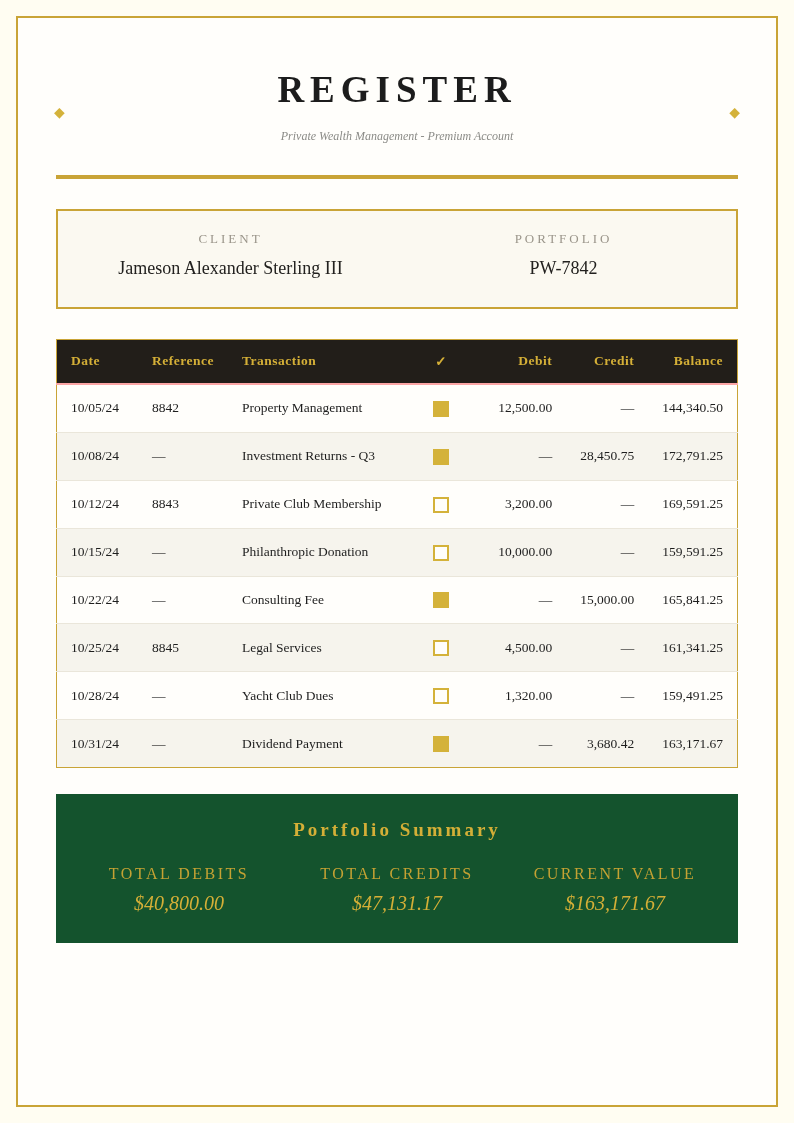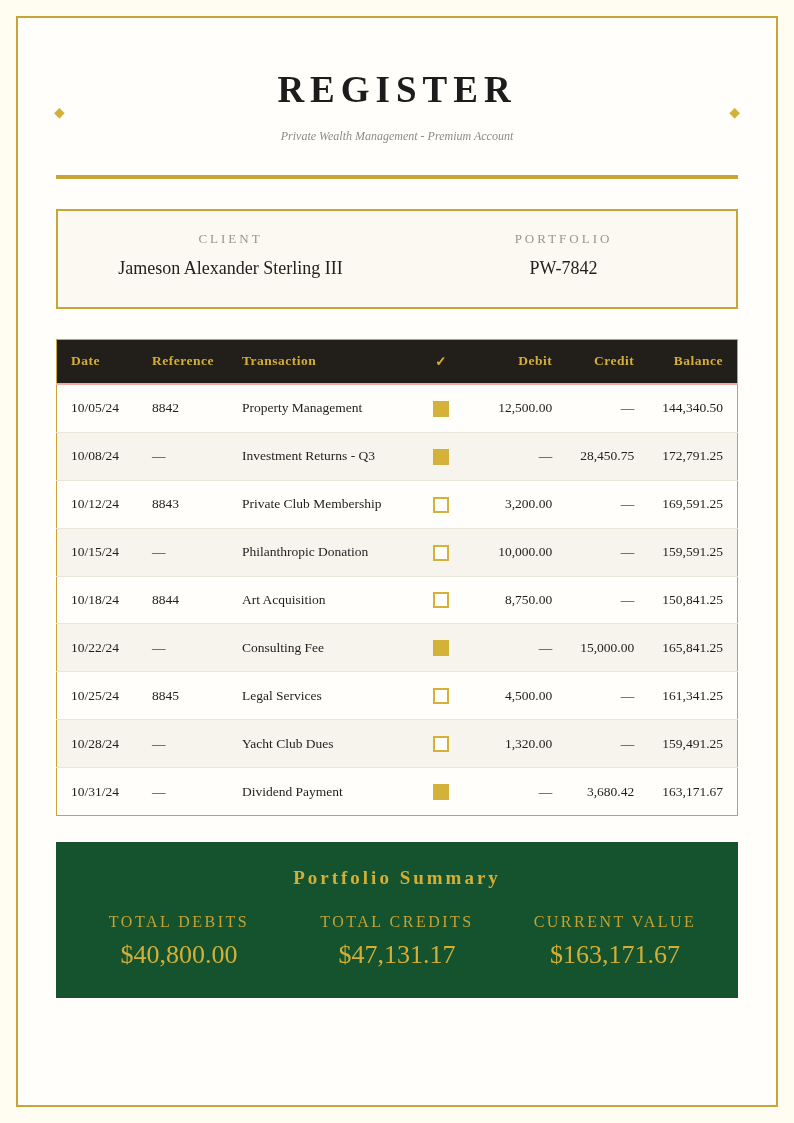--- a/index.html
+++ b/index.html
@@ -125,22 +125,23 @@
   }
   .summary-grid { display: flex; margin-top: 24px; }
   .summary-item { flex: 1; }
   .summary-label {
     font-size: 16px;
     letter-spacing: 2.5px;
     color: #c5a233;
   }
   .summary-value {
     margin-top: 9px;
-    font-size: 26px;
+    font-size: 20px;
     color: #d4af37;
+    font-style: italic;
   }
 </style>
 </head>
 <body>
 
 <div class="frame">
   <span class="diamond left">◆</span>
   <span class="diamond right">◆</span>
 
   <div class="content">
@@ -216,29 +217,20 @@
   <tr>
     <td class="al td-date">10/15/24</td>
     <td class="al td-ref dash">—</td>
     <td class="al td-txn">Philanthropic Donation</td>
     <td class="ac"><span class="checkbox empty"></span></td>
     <td class="ar td-debit">10,000.00</td>
     <td class="ar td-credit dash">—</td>
     <td class="ar td-balance">159,591.25</td>
   </tr>
 
-  <tr>
-    <td class="al td-date">10/18/24</td>
-    <td class="al td-ref">8844</td>
-    <td class="al td-txn">Art Acquisition</td>
-    <td class="ac"><span class="checkbox empty"></span></td>
-    <td class="ar td-debit">8,750.00</td>
-    <td class="ar td-credit dash">—</td>
-    <td class="ar td-balance">150,841.25</td>
-  </tr>
 
   <tr>
     <td class="al td-date">10/22/24</td>
     <td class="al td-ref dash">—</td>
     <td class="al td-txn">Consulting Fee</td>
     <td class="ac"><span class="checkbox filled"></span></td>
     <td class="ar td-debit dash">—</td>
     <td class="ar td-credit">15,000.00</td>
     <td class="ar td-balance">165,841.25</td>
   </tr>

